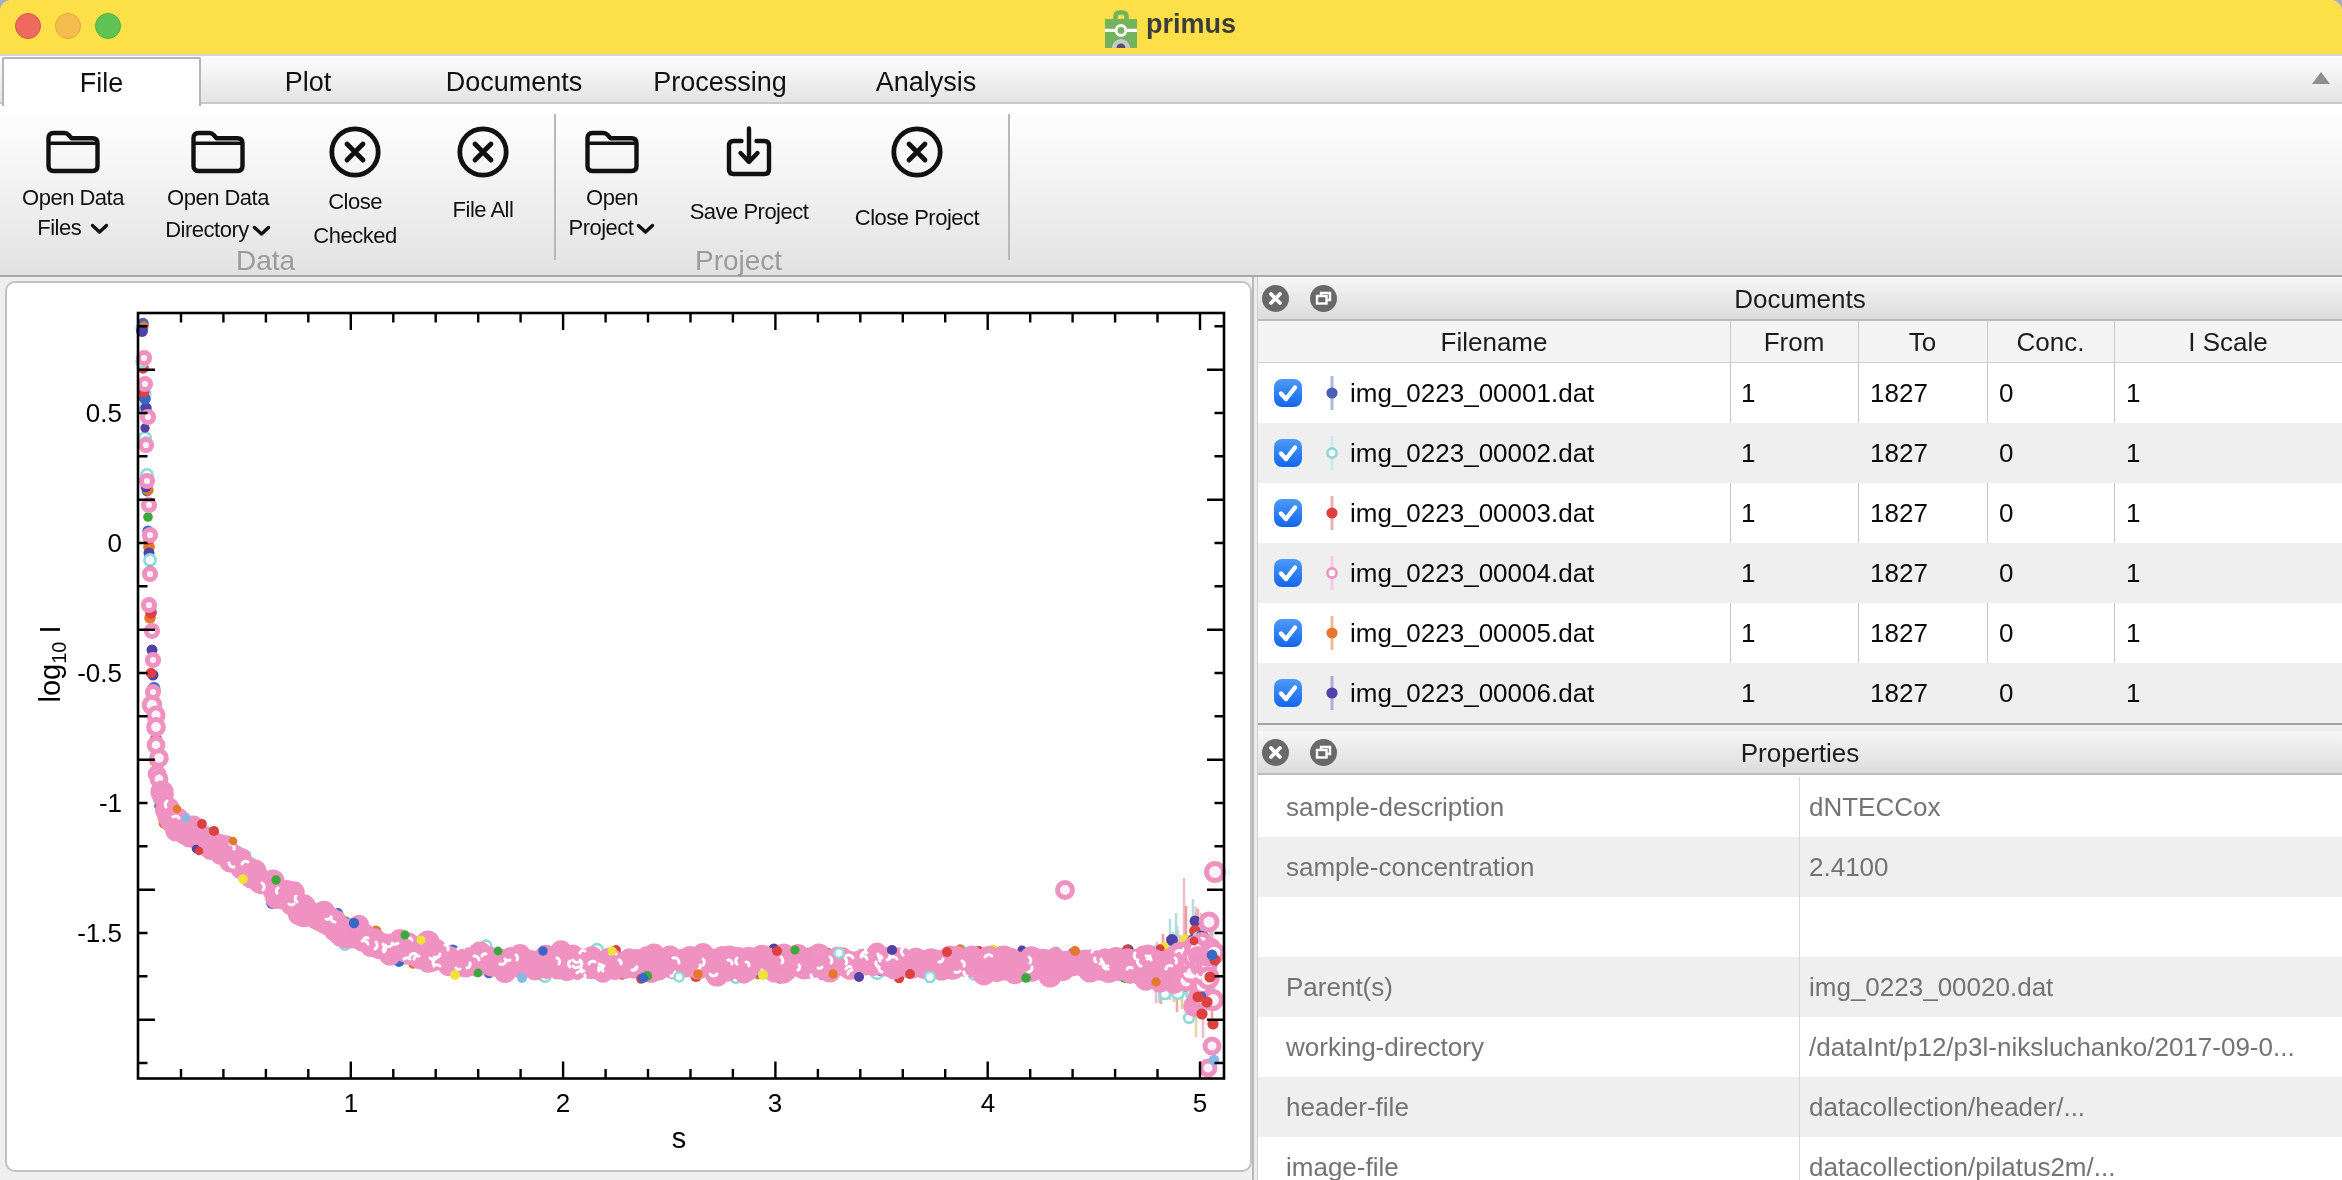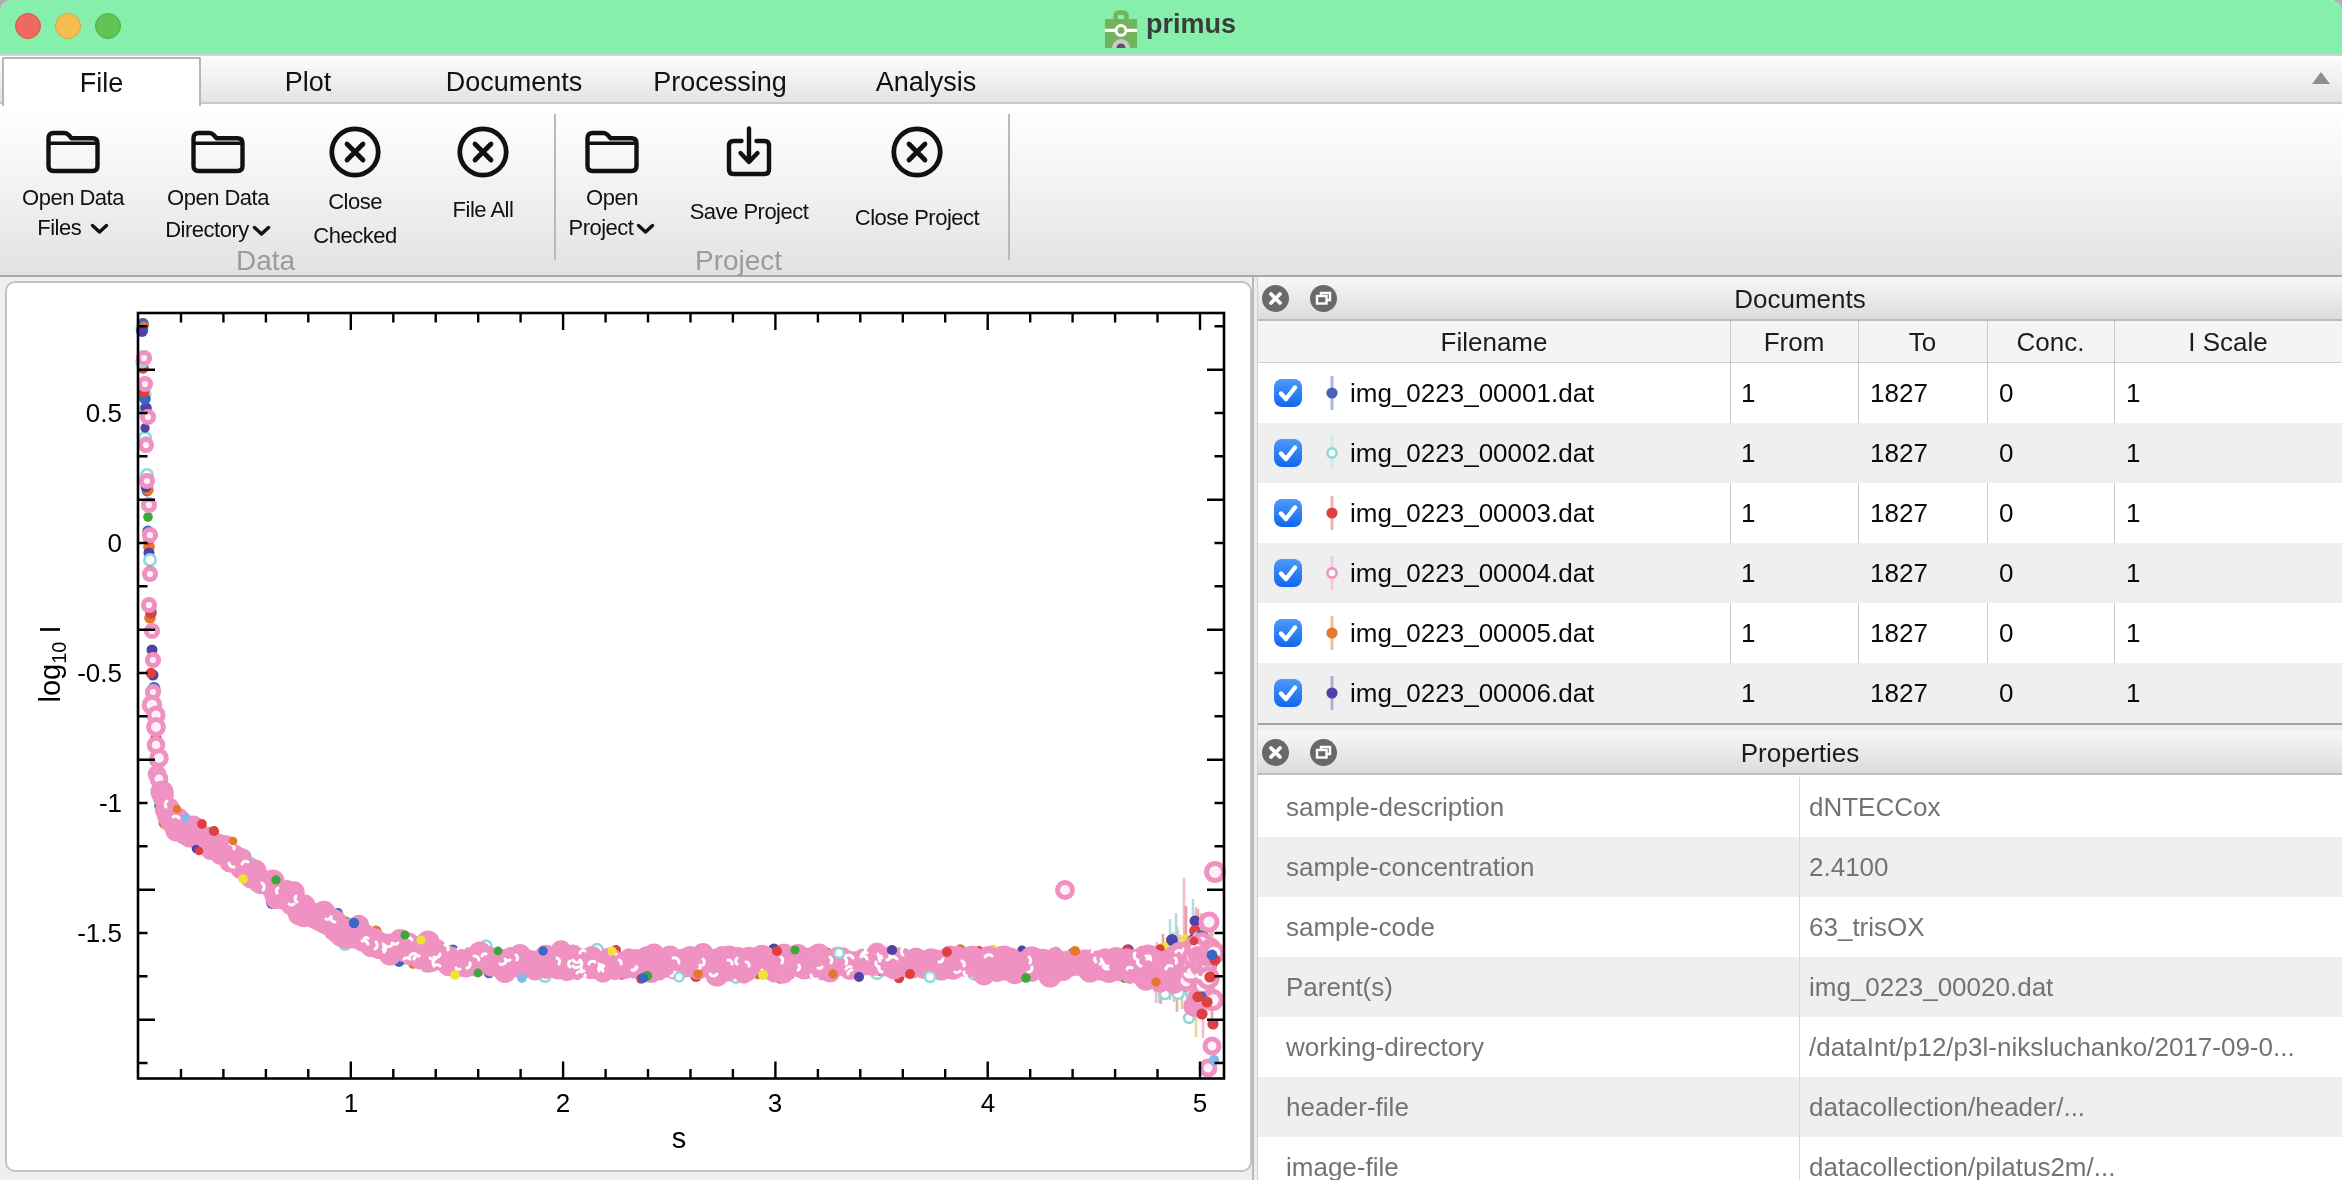--- a/index.html
+++ b/index.html
@@ -1,20 +1,20 @@
 <!DOCTYPE html>
 <html><head>
 <meta charset="utf-8">
 <style>
 *{margin:0;padding:0;box-sizing:border-box}
 html{background:#a9afb8}
 body{width:2342px;height:1180px;overflow:hidden;font-family:"Liberation Sans",sans-serif;position:relative}
 .window{position:absolute;inset:0;border-radius:12px 12px 0 0;overflow:hidden;background:#fff}
 
-.titlebar{position:absolute;left:0;top:0;width:2342px;height:56px;background:#86efac;border-bottom:2px solid #d3d3d3}
+.titlebar{position:absolute;left:0;top:0;width:2342px;height:56px;background:#fde047;border-bottom:2px solid #d3d3d3}
 .tl{position:absolute;top:13px;width:26px;height:26px;border-radius:50%}
 .tl.r{left:15px;background:#ee6a5f;border:1px solid #dd5448}
 .tl.y{left:55px;background:#f5bd4f;border:1px solid #e0a73a}
 .tl.g{left:95px;background:#61c354;border:1px solid #4eb03f}
 .appicon{position:absolute;left:1104px;top:8px}
 .apptitle{position:absolute;left:1146px;top:9px;font-size:27px;font-weight:bold;color:#3c3c3c}
 
 .tabrow{position:absolute;left:0;top:58px;width:2342px;height:46px;background:linear-gradient(#fbfbfb,#e4e4e4);border-bottom:2px solid #c9c9c9}
 .tab{position:absolute;top:0;height:46px;font-size:27px;color:#111;text-align:center;line-height:48px}
 .tab.sel{left:2px;top:-1px;height:49px;width:199px;background:#fff;border:2px solid #b6b6b6;border-bottom:none;border-radius:2px 2px 0 0;z-index:3}
@@ -2574,24 +2574,20 @@
             </svg>
           </div></div>
         <div class="prow" style="top:500px">
           <div class="k">sample-description</div>
           <div class="val">dNTECCox</div>
         </div>
         <div class="prow alt" style="top:560px">
           <div class="k">sample-concentration</div>
           <div class="val">2.4100</div>
         </div>
-        <div class="prow" style="top:620px">
-          <div class="k">sample-code</div>
-          <div class="val">63_trisOX</div>
-        </div>
         <div class="prow alt" style="top:680px">
           <div class="k">Parent(s)</div>
           <div class="val">img_0223_00020.dat</div>
         </div>
         <div class="prow" style="top:740px">
           <div class="k">working-directory</div>
           <div class="val">/dataInt/p12/p3l-niksluchanko/2017-09-0...</div>
         </div>
         <div class="prow alt" style="top:800px">
           <div class="k">header-file</div>

